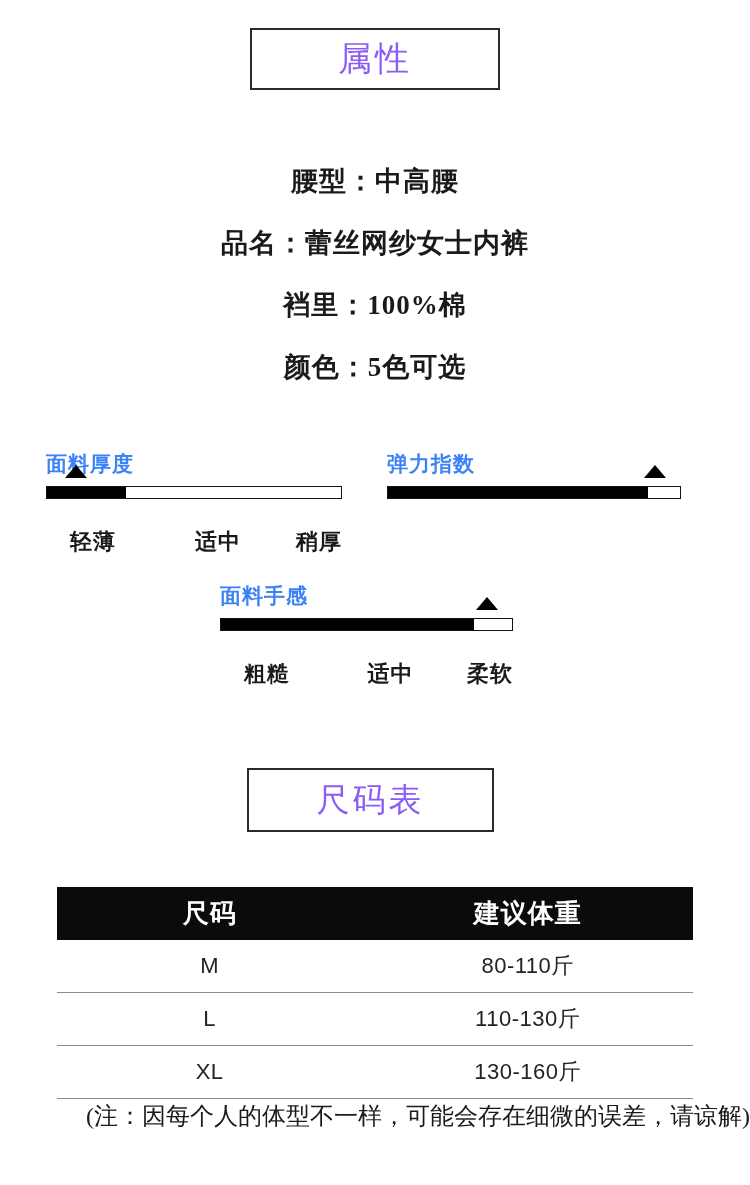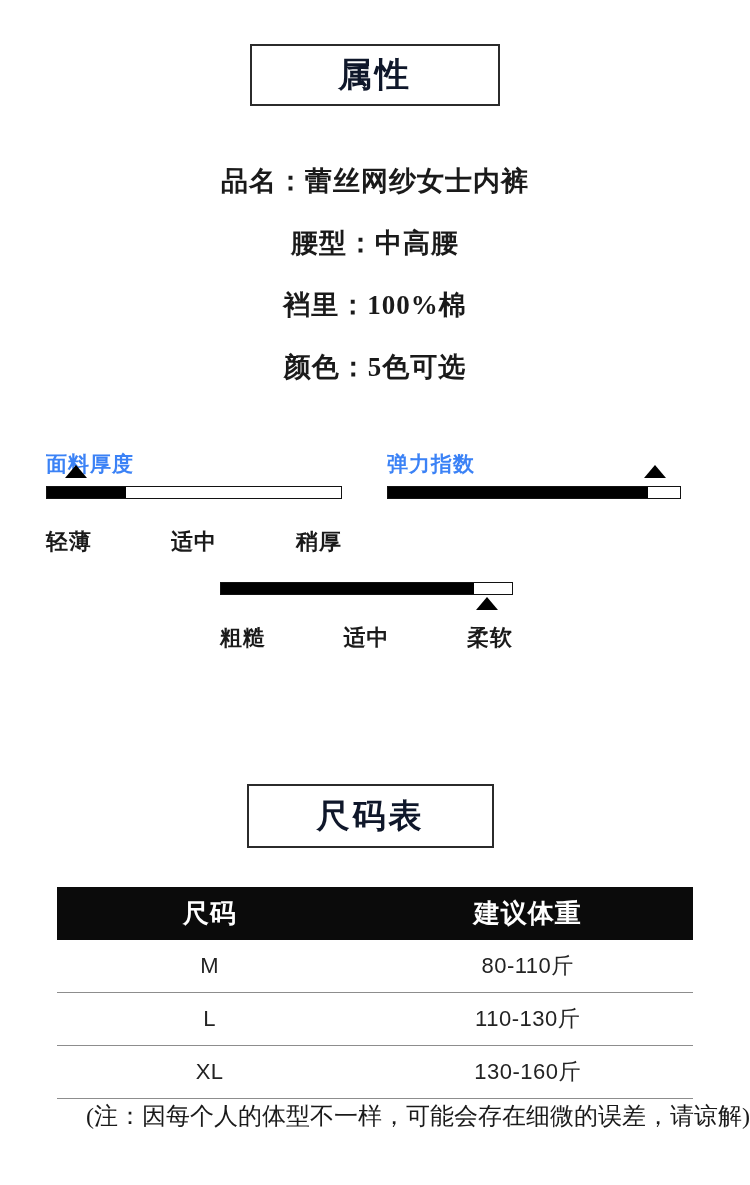--- a/index.html
+++ b/index.html
@@ -19,24 +19,23 @@
 
   
   .title-box {
     position: absolute;
     box-sizing: border-box;
     border: 2px solid #2b2b2b;
     display: flex;
     align-items: center;
     justify-content: center;
     font-family: "Liberation Serif", "DejaVu Serif", serif;
-    font-weight: bold;
+    font-weight: normal;
     letter-spacing: 3px;
-    color: #0f172a;
-    margin-top: 16px;
+    color: #8b5cf6;
   }
   #attr-title-box {
     left: 250px;
     top: 28px;
     width: 250px;
     height: 62px;
     font-size: 34px;
   }
   #size-title-box {
     left: 247px;
@@ -108,20 +107,21 @@
   }
   .slider-labels span {
     position: absolute;
     top: 0;
     font-family: "Liberation Sans", "DejaVu Sans", sans-serif;
     font-size: 22px;
     font-weight: 600;
     color: #1a1a1a;
     white-space: nowrap;
     letter-spacing: 1px;
+    margin-left: 24px;
   }
   .lbl-left   { left: 0; }
   .lbl-mid    { left: 50%; transform: translateX(-50%); }
   .lbl-right  { right: 0; }
 
   #slider-thickness { left: 46px;  top: 450px; width: 296px; }
   #slider-elastic   { left: 387px; top: 450px; width: 294px; }
   #slider-feel      { left: 220px; top: 582px; width: 293px; }
 
   
@@ -170,22 +170,22 @@
   }
 </style>
 </head>
 <body>
 
 <div class="title-box" id="attr-title-box">
   <span>属性</span>
 </div>
 
 <div id="attributes">
+  <div class="attr-line">腰型：中高腰</div>
   <div class="attr-line">品名：蕾丝网纱女士内裤</div>
-  <div class="attr-line">腰型：中高腰</div>
   <div class="attr-line">裆里：100%棉</div>
   <div class="attr-line">颜色：5色可选</div>
 </div>
 
 <div class="slider-block" id="slider-thickness">
   <div class="slider-title">面料厚度</div>
   <div class="slider-bar">
     <div class="slider-fill" style="width: 27%;"></div>
   </div>
   <div class="slider-marker" style="left: 10%;"></div>
@@ -198,20 +198,21 @@
 
 <div class="slider-block" id="slider-elastic">
   <div class="slider-title">弹力指数</div>
   <div class="slider-bar">
     <div class="slider-fill" style="width: 89%;"></div>
   </div>
   <div class="slider-marker" style="left: 91%;"></div>
 </div>
 
 <div class="slider-block" id="slider-feel">
+  <div class="slider-title">面料手感</div>
   <div class="slider-bar">
     <div class="slider-fill" style="width: 87%;"></div>
   </div>
   <div class="slider-marker" style="left: 91%;"></div>
   <div class="slider-labels">
     <span class="lbl-left">粗糙</span>
     <span class="lbl-mid">适中</span>
     <span class="lbl-right">柔软</span>
   </div>
 </div>

